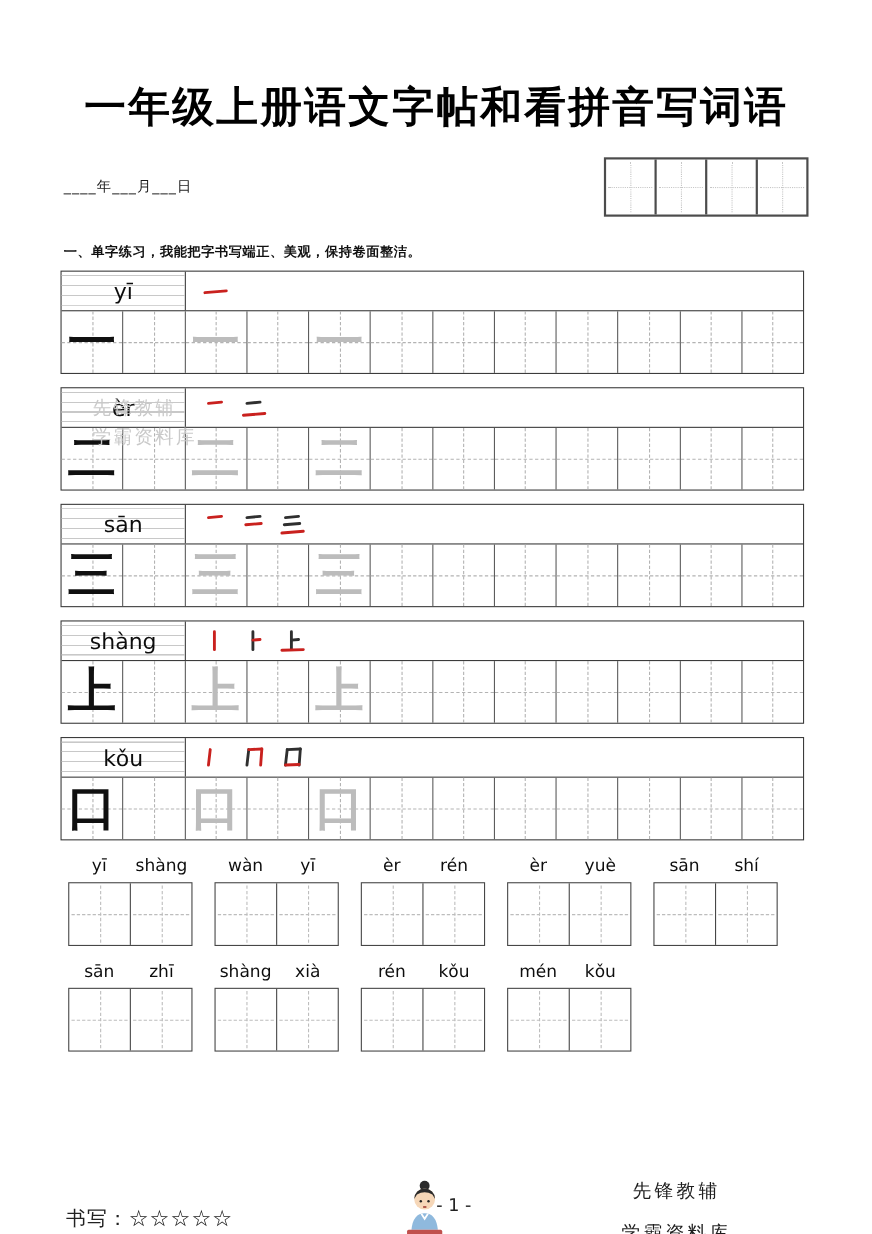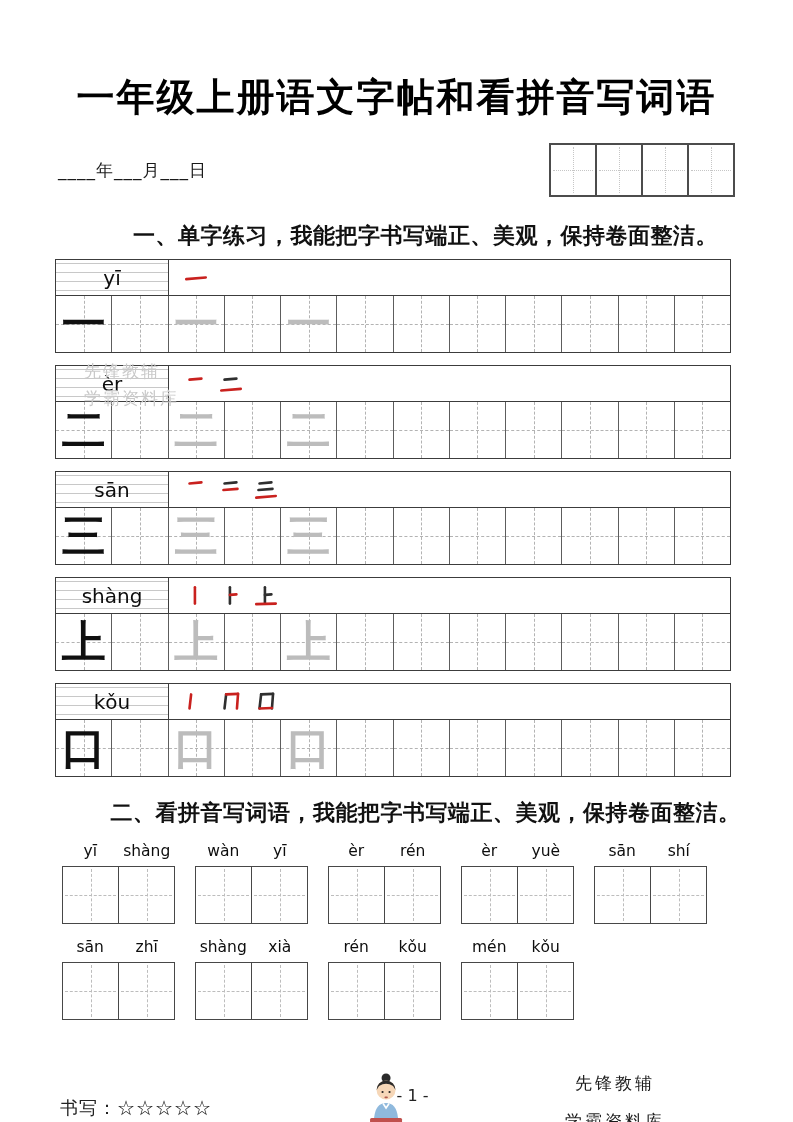--- a/index.html
+++ b/index.html
@@ -3,30 +3,30 @@
 <meta charset="utf-8">
 <style>
   html,body{margin:0;padding:0;background:#ffffff;}
   .page{position:relative;width:793px;height:1122px;background:#fff;overflow:hidden;
         font-family:"DejaVu Sans",sans-serif;color:#111;margin-top:40px;}
   
   .title{margin:0;padding-top:32px;text-align:center;font-family:"DejaVu Serif",serif;
          font-weight:900;font-size:38px;letter-spacing:2px;color:#000;}
   
   .info-row{display:flex;align-items:center;justify-content:space-between;
-            margin:20px 58px 0 58px;font-size:17px;color:#1a1a1a;}
+            margin:20px 58px 0 58px;font-size:13px;color:#1a1a1a;}
   .info-date{letter-spacing:1px;}
   .info-grade{letter-spacing:1px;margin-right:6px;}
   .name-grid{display:flex;border:2px solid #4c4c4c;background:#fff;}
   .name-box{width:44px;height:50px;position:relative;border-left:2px solid #4c4c4c;}
   .name-box:first-child{border-left:none;}
   .name-box::before{content:"";position:absolute;left:50%;top:2px;bottom:2px;border-left:1px dotted #c6c6c6;}
   .name-box::after{content:"";position:absolute;top:50%;left:2px;right:2px;border-top:1px dotted #c6c6c6;}
   
-  .sec-heading{margin:24px 0 8px 58px;font-size:22px;font-weight:bold;color:#111;letter-spacing:0.5px;text-align:center;}
+  .sec-heading{margin:24px 0 8px 58px;font-size:12px;font-weight:bold;color:#111;letter-spacing:0.5px;}
   .sec-heading.second{margin-top:21px;}
   
   .blocks{margin-left:55px;width:676px;}
   .pblock{border:1.5px solid #3c3c3c;margin-bottom:12px;background:#fff;}
   .pb-top{height:35px;display:flex;border-bottom:1.5px solid #3c3c3c;}
   .py-cell{width:112px;border-right:1.5px solid #3c3c3c;position:relative;
            display:flex;align-items:center;justify-content:center;}
   .py-cell .ruling{position:absolute;left:0;right:0;top:3px;height:28px;
     background:repeating-linear-gradient(to bottom,#c8c8c8 0,#c8c8c8 1px,transparent 1px,transparent 9px);}
   .py-text{position:relative;font-size:20px;color:#0d0d0d;z-index:1;}
@@ -278,21 +278,20 @@
           <div class="gcell"></div>
           <div class="gcell"></div>
           <div class="gcell"></div>
           <div class="gcell"></div>
           <div class="gcell"></div>
           <div class="gcell"></div>
         </div>
       </div>
     </div>
 
-  <div class="sec-heading second">二、看拼音写词语，我能把字书写端正、美观，保持卷面整洁。</div>
 
   <div id="word-grids">
       <div class="word-row">
         <div class="wgroup">
           <div class="wlabels">
             <span>yī</span>
             <span>shàng</span>
           </div>
           <div class="wbox">
             <div class="wcell"></div>

